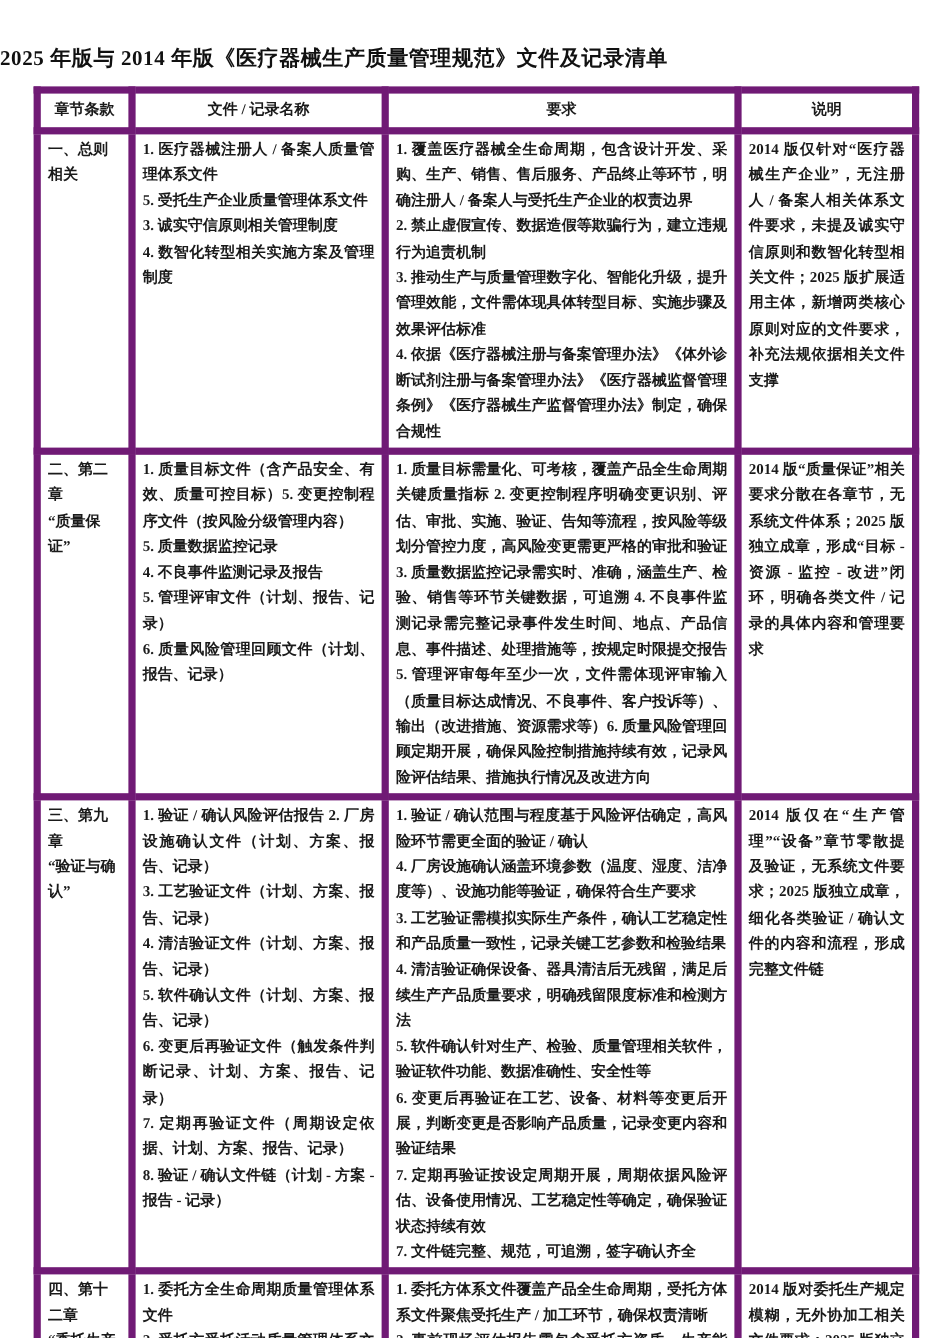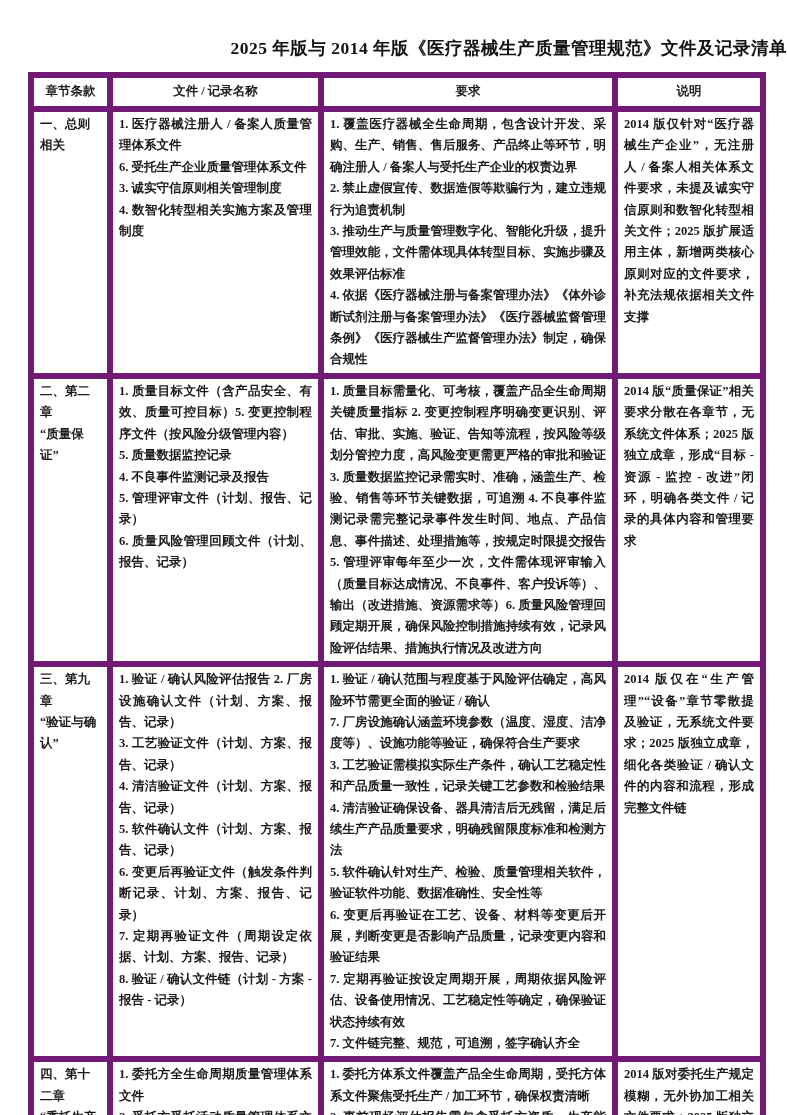--- a/index.html
+++ b/index.html
@@ -11,21 +11,21 @@
   }
   .page {
     position: relative;
     width: 787px;
     height: 1115px;
     background: #ffffff;
     overflow: hidden;
   }
   .doc-title {
     margin-top: 36px;
-    text-align: right;
+    text-align: left;
     font-size: 17.5px;
     font-weight: bold;
     letter-spacing: 0.5px;
     color: #111111;
   }
   .doc-table {
     table-layout: fixed;
     border-collapse: collapse;
     margin: 12px 0 0 28px;
     width: 732px;
@@ -77,21 +77,21 @@
         <th>说明</th>
       </tr>
     </thead>
     <tbody>
       <tr class="row-1">
         <td class="cell chapter-cell">
             <div class="para">一、总则相关</div>
           </td>
         <td class="cell files-cell">
             <div class="para">1. 医疗器械注册人 / 备案人质量管理体系文件</div>
-            <div class="para">6. 受托生产企业质量管理体系文件</div>
+            <div class="para">5. 受托生产企业质量管理体系文件</div>
             <div class="para">3. 诚实守信原则相关管理制度</div>
             <div class="para">4. 数智化转型相关实施方案及管理制度</div>
           </td>
         <td class="cell requirements-cell">
             <div class="para">1. 覆盖医疗器械全生命周期，包含设计开发、采购、生产、销售、售后服务、产品终止等环节，明确注册人 / 备案人与受托生产企业的权责边界</div>
             <div class="para">2. 禁止虚假宣传、数据造假等欺骗行为，建立违规行为追责机制</div>
             <div class="para">3. 推动生产与质量管理数字化、智能化升级，提升管理效能，文件需体现具体转型目标、实施步骤及效果评估标准</div>
             <div class="para">4. 依据《医疗器械注册与备案管理办法》《体外诊断试剂注册与备案管理办法》《医疗器械监督管理条例》《医疗器械生产监督管理办法》制定，确保合规性</div>
           </td>
         <td class="cell notes-cell">
@@ -126,21 +126,21 @@
             <div class="para">1. 验证 / 确认风险评估报告 2. 厂房设施确认文件（计划、方案、报告、记录）</div>
             <div class="para">3. 工艺验证文件（计划、方案、报告、记录）</div>
             <div class="para">4. 清洁验证文件（计划、方案、报告、记录）</div>
             <div class="para">5. 软件确认文件（计划、方案、报告、记录）</div>
             <div class="para">6. 变更后再验证文件（触发条件判断记录、计划、方案、报告、记录）</div>
             <div class="para">7. 定期再验证文件（周期设定依据、计划、方案、报告、记录）</div>
             <div class="para">8. 验证 / 确认文件链（计划 - 方案 - 报告 - 记录）</div>
           </td>
         <td class="cell requirements-cell">
             <div class="para">1. 验证 / 确认范围与程度基于风险评估确定，高风险环节需更全面的验证 / 确认</div>
-            <div class="para">7. 厂房设施确认涵盖环境参数（温度、湿度、洁净度等）、设施功能等验证，确保符合生产要求</div>
+            <div class="para">4. 厂房设施确认涵盖环境参数（温度、湿度、洁净度等）、设施功能等验证，确保符合生产要求</div>
             <div class="para">3. 工艺验证需模拟实际生产条件，确认工艺稳定性和产品质量一致性，记录关键工艺参数和检验结果</div>
             <div class="para">4. 清洁验证确保设备、器具清洁后无残留，满足后续生产产品质量要求，明确残留限度标准和检测方法</div>
             <div class="para">5. 软件确认针对生产、检验、质量管理相关软件，验证软件功能、数据准确性、安全性等</div>
             <div class="para">6. 变更后再验证在工艺、设备、材料等变更后开展，判断变更是否影响产品质量，记录变更内容和验证结果</div>
             <div class="para">7. 定期再验证按设定周期开展，周期依据风险评估、设备使用情况、工艺稳定性等确定，确保验证状态持续有效</div>
             <div class="para">7. 文件链完整、规范，可追溯，签字确认齐全</div>
           </td>
         <td class="cell notes-cell">
           <div class="para">2014 版仅在“生产管理”“设备”章节零散提及验证，无系统文件要求；2025 版独立成章，细化各类验证 / 确认文件的内容和流程，形成完整文件链</div>
         </td>

